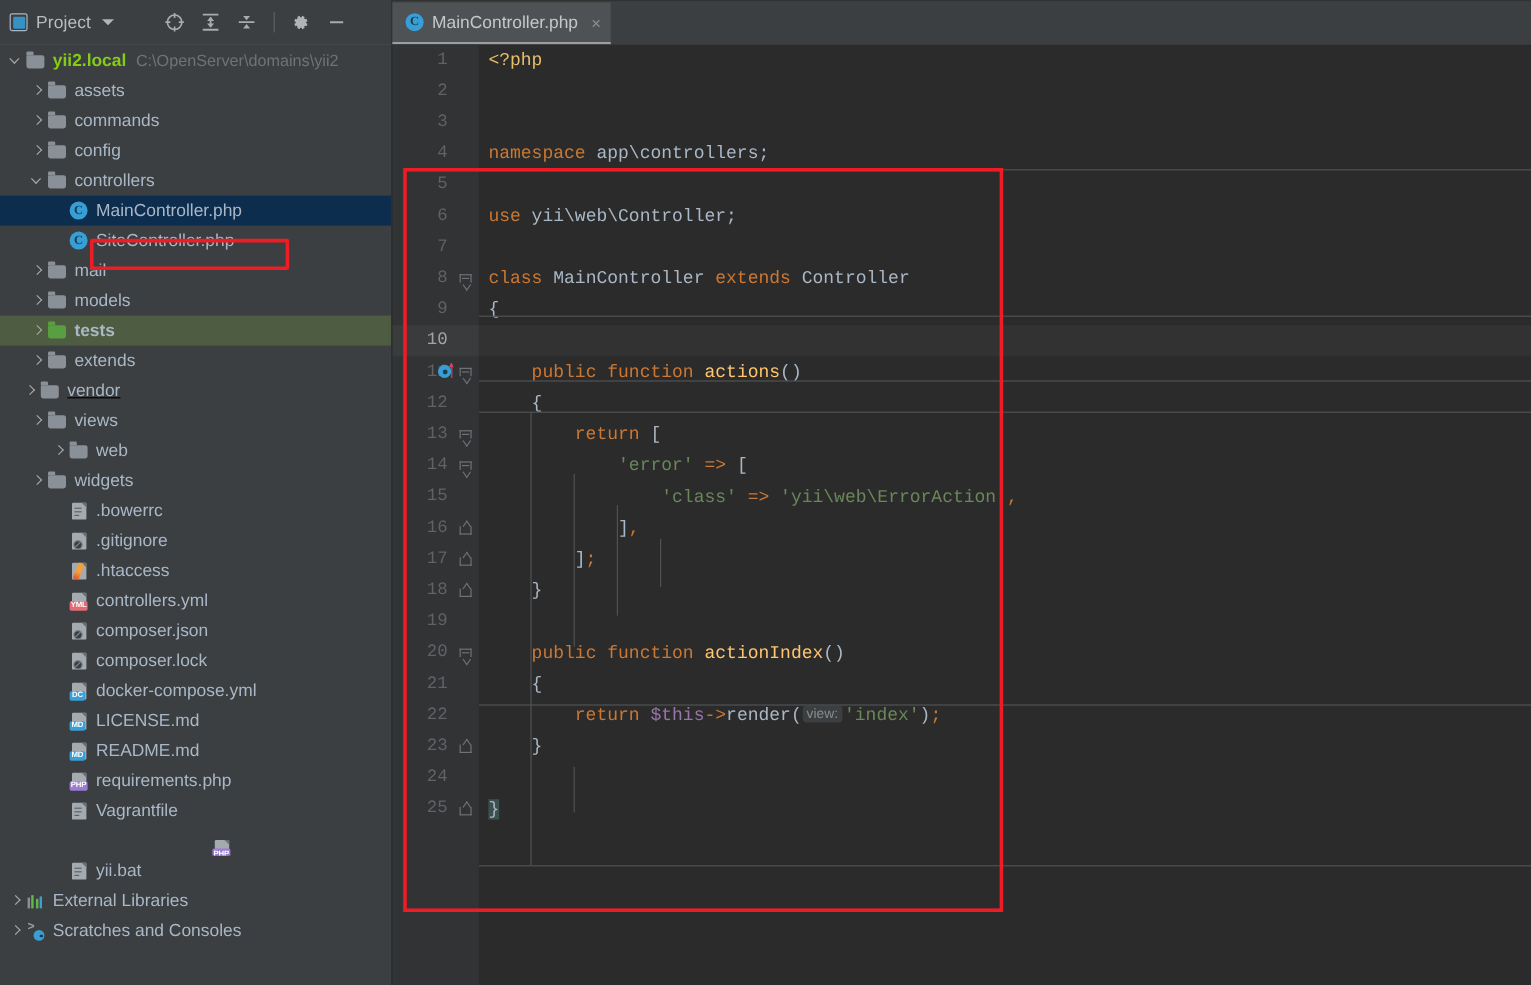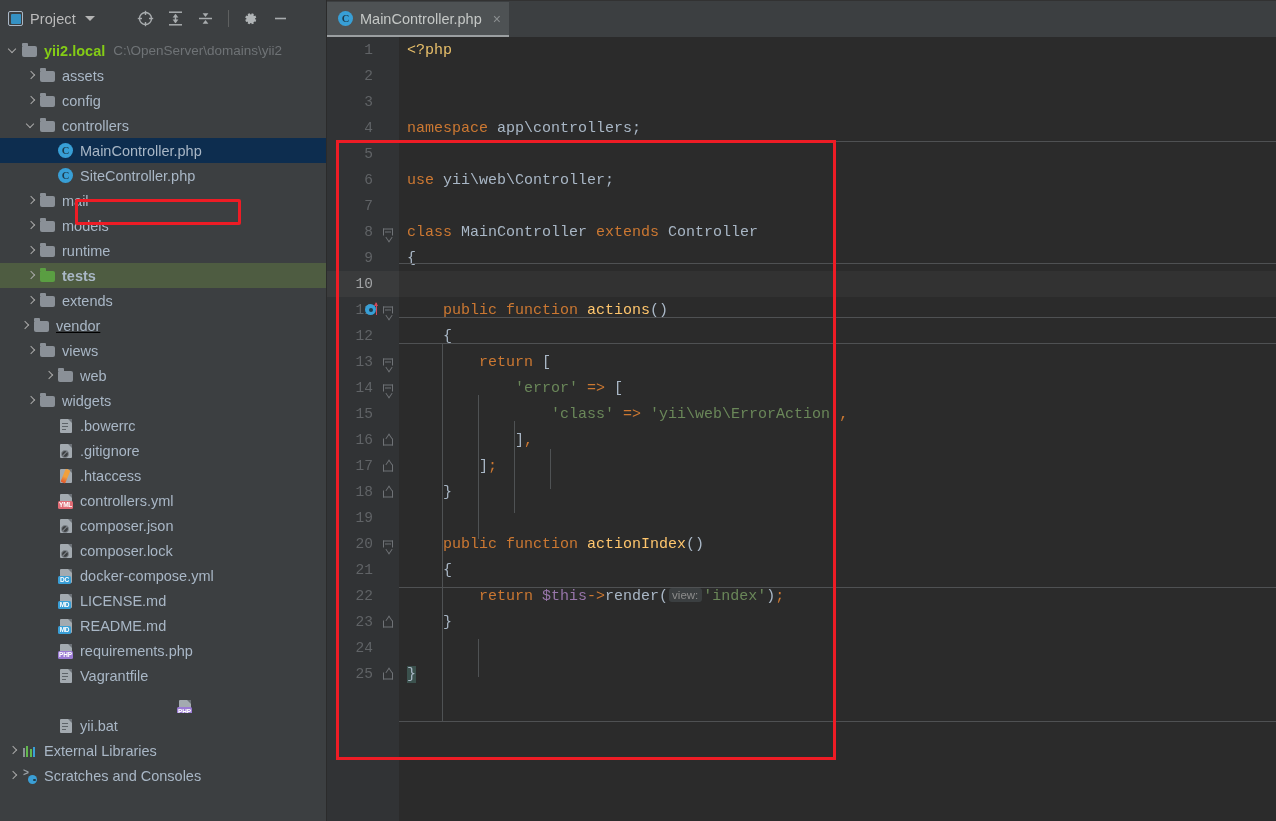--- a/index.html
+++ b/index.html
@@ -628,20 +628,27 @@
             <span class="ico">
               <span class="folder"></span>
             </span>
             <span class="label">assets</span>
           </div>
           <div class="row" style="padding-left: 26px;">
             <span class="arrow right"></span>
             <span class="ico">
               <span class="folder"></span>
             </span>
+            <span class="label">commands</span>
+          </div>
+          <div class="row" style="padding-left: 26px;">
+            <span class="arrow right"></span>
+            <span class="ico">
+              <span class="folder"></span>
+            </span>
             <span class="label">config</span>
           </div>
           <div class="row" style="padding-left: 26px;">
             <span class="arrow down"></span>
             <span class="ico">
               <span class="folder"></span>
             </span>
             <span class="label">controllers</span>
           </div>
           <div class="row sel" style="padding-left: 44px;">
@@ -664,27 +671,20 @@
               <span class="folder"></span>
             </span>
             <span class="label">mail</span>
           </div>
           <div class="row" style="padding-left: 26px;">
             <span class="arrow right"></span>
             <span class="ico">
               <span class="folder"></span>
             </span>
             <span class="label">models</span>
-          </div>
-          <div class="row" style="padding-left: 26px;">
-            <span class="arrow right"></span>
-            <span class="ico">
-              <span class="folder"></span>
-            </span>
-            <span class="label">runtime</span>
           </div>
           <div class="row greenrow" style="padding-left: 26px;">
             <span class="arrow right"></span>
             <span class="ico">
               <span class="folder green"></span>
             </span>
             <span class="label">tests</span>
           </div>
           <div class="row" style="padding-left: 26px;">
             <span class="arrow right"></span>

